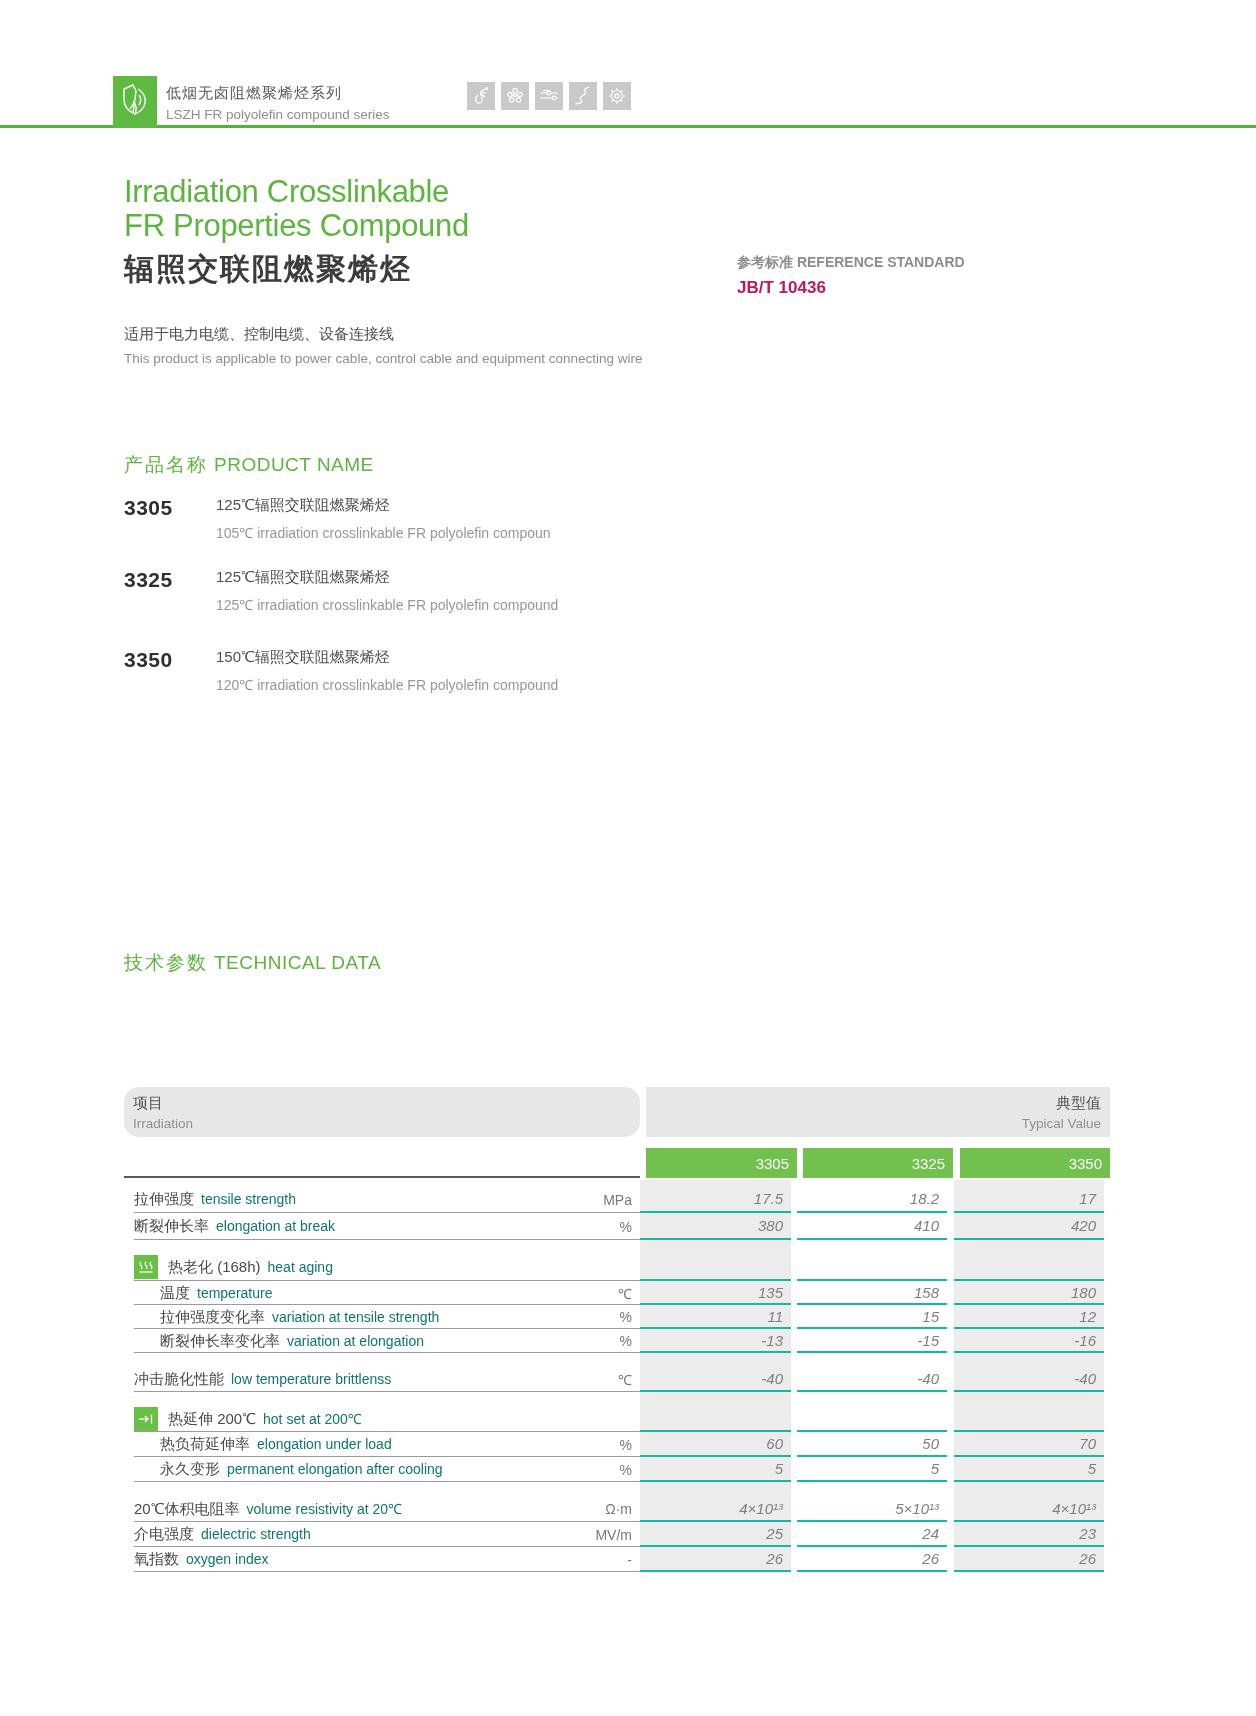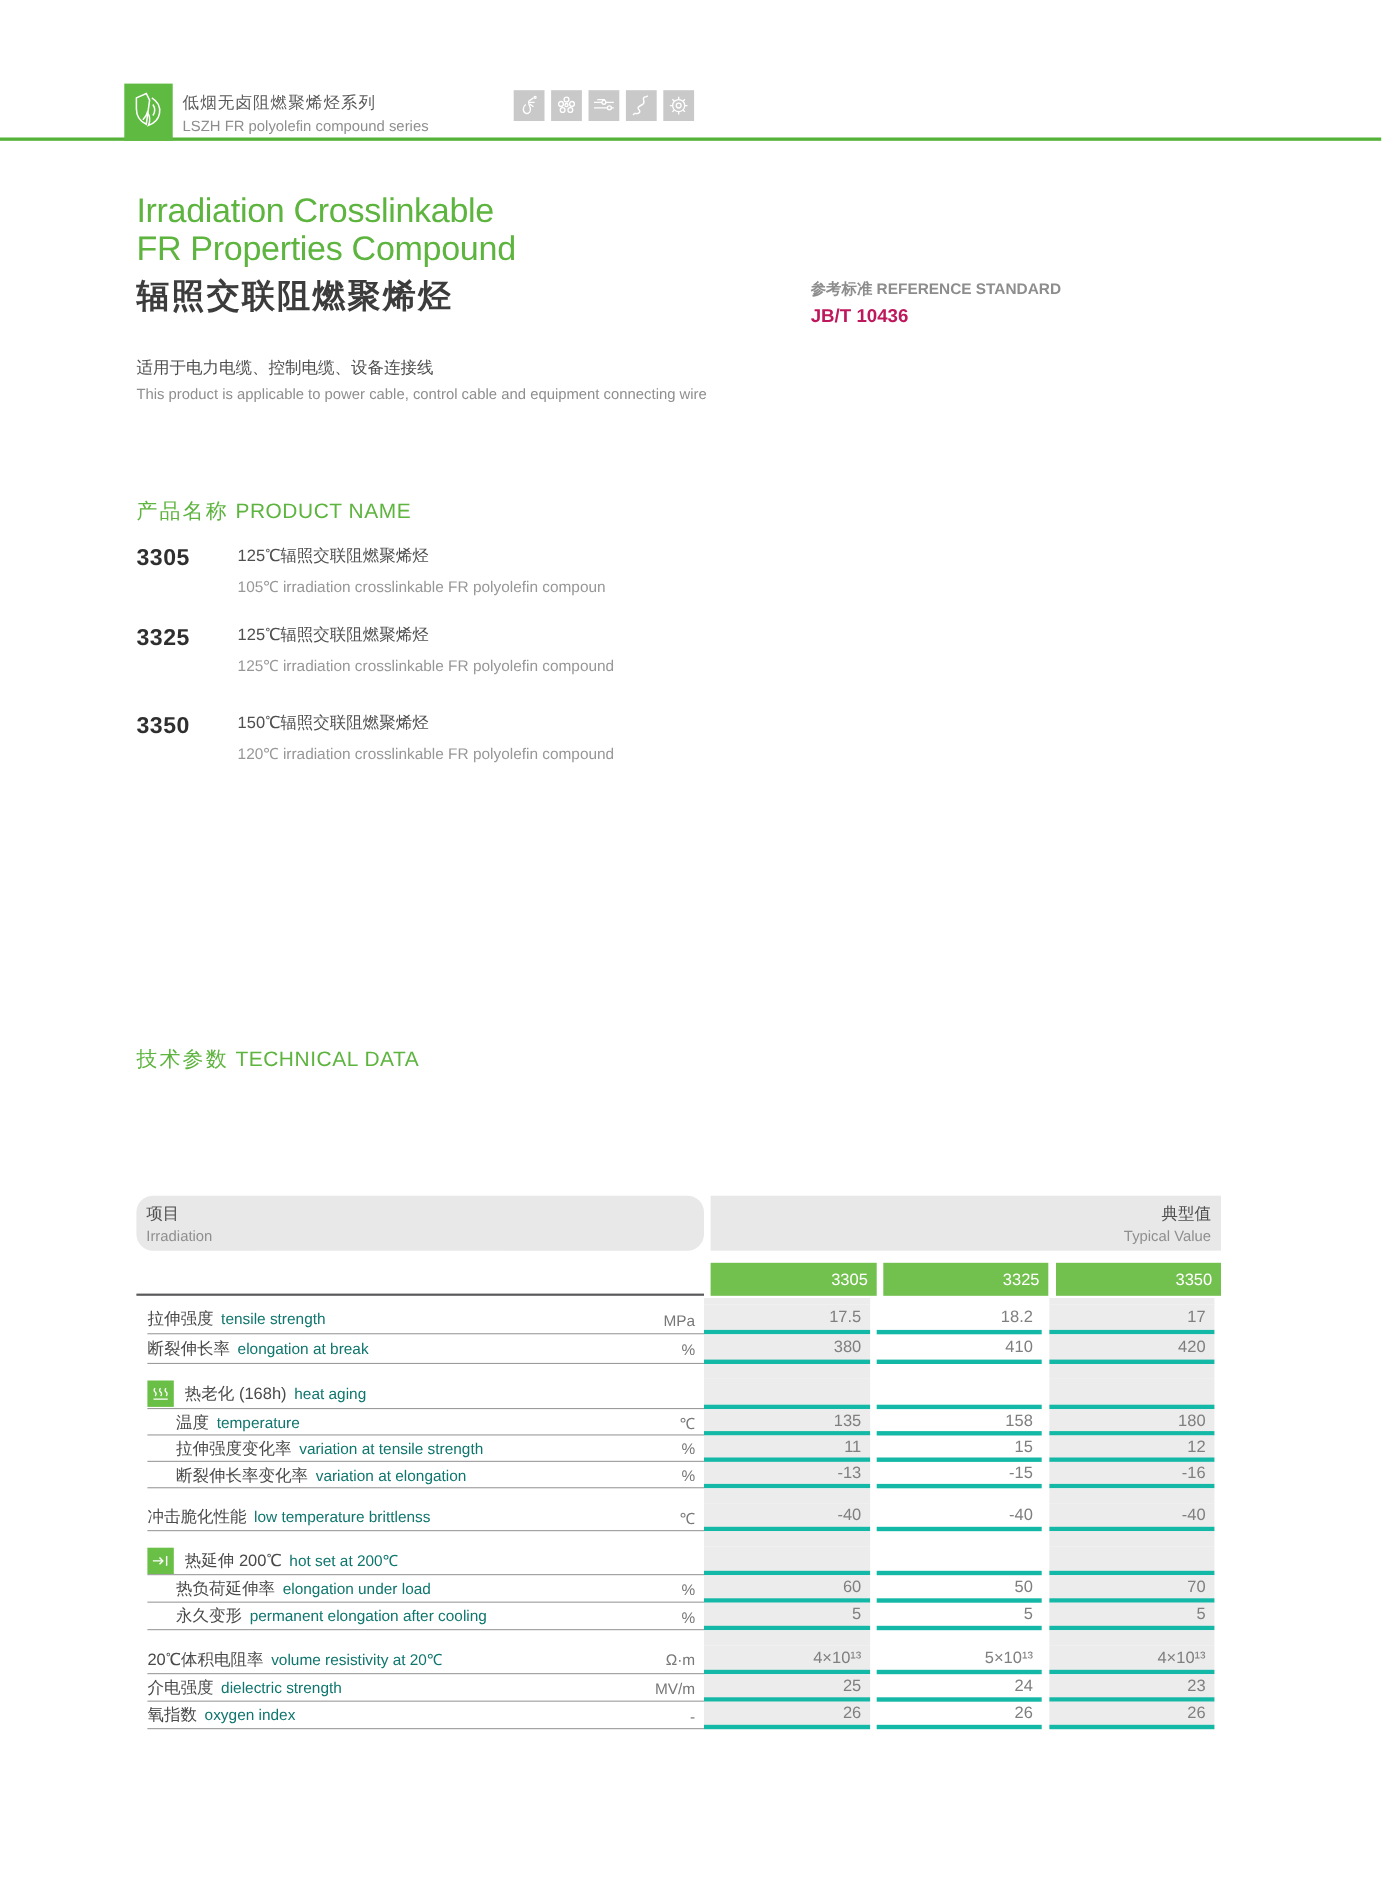--- a/index.html
+++ b/index.html
@@ -60,21 +60,21 @@
   .nm { display:flex; align-items:baseline; }
   .zh { font-size:15px; color:#4a4a4a; }
   .en { font-size:14px; color:#0f766e; margin-left:7px;text-align:center; }
   .un { margin-left:auto; font-size:14px; color:#787878; }
   .tv { width:150px; display:flex; align-items:center; justify-content:flex-end;
         padding-right:8px; font-size:15px; color:#7f7f7f; }
   .tv.c1 { width:151px; }
   .tv.c2 { margin-left:6px; }
   .tv.c3 { margin-left:7px; }
   .tv.g  { background:#ececec; }
-  .tv.bbv { border-bottom:4px solid #14b8a6; }
+  .tv.bbv { border-bottom:2px solid #14b8a6;font-style:italic; }
   .sic { width:24px; height:24px; background:#6abf47; display:flex; align-items:center;
          justify-content:center; margin-right:10px; flex:0 0 24px; }
   .h6{height:6px}.h13{height:13px}.h14{height:14px}.h24{height:24px}.h25{height:25px}
   .h26{height:26px}.h27{height:27px}.h28{height:28px}
 </style>
 </head>
 <body>
 
 <div id="page">
 

